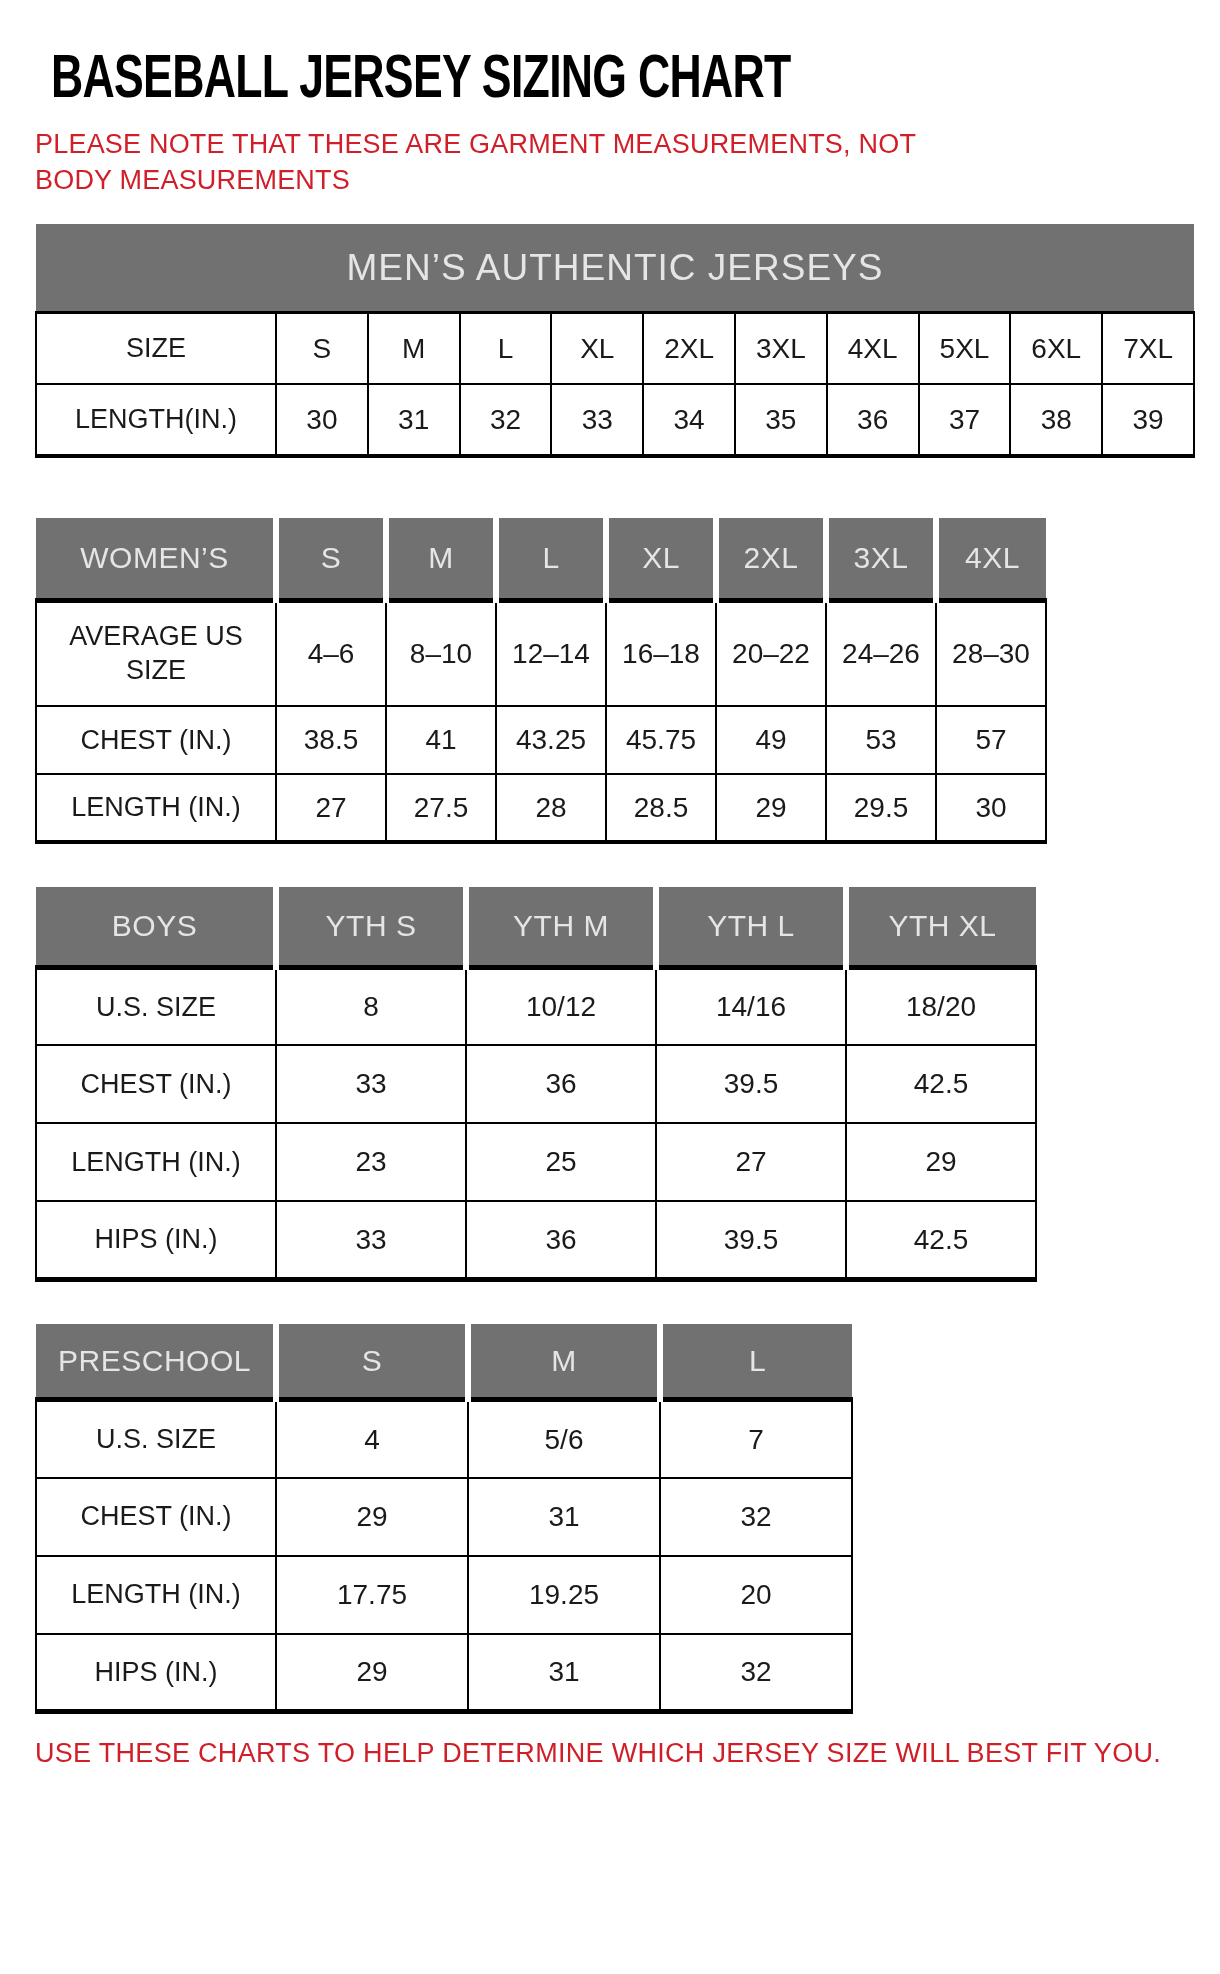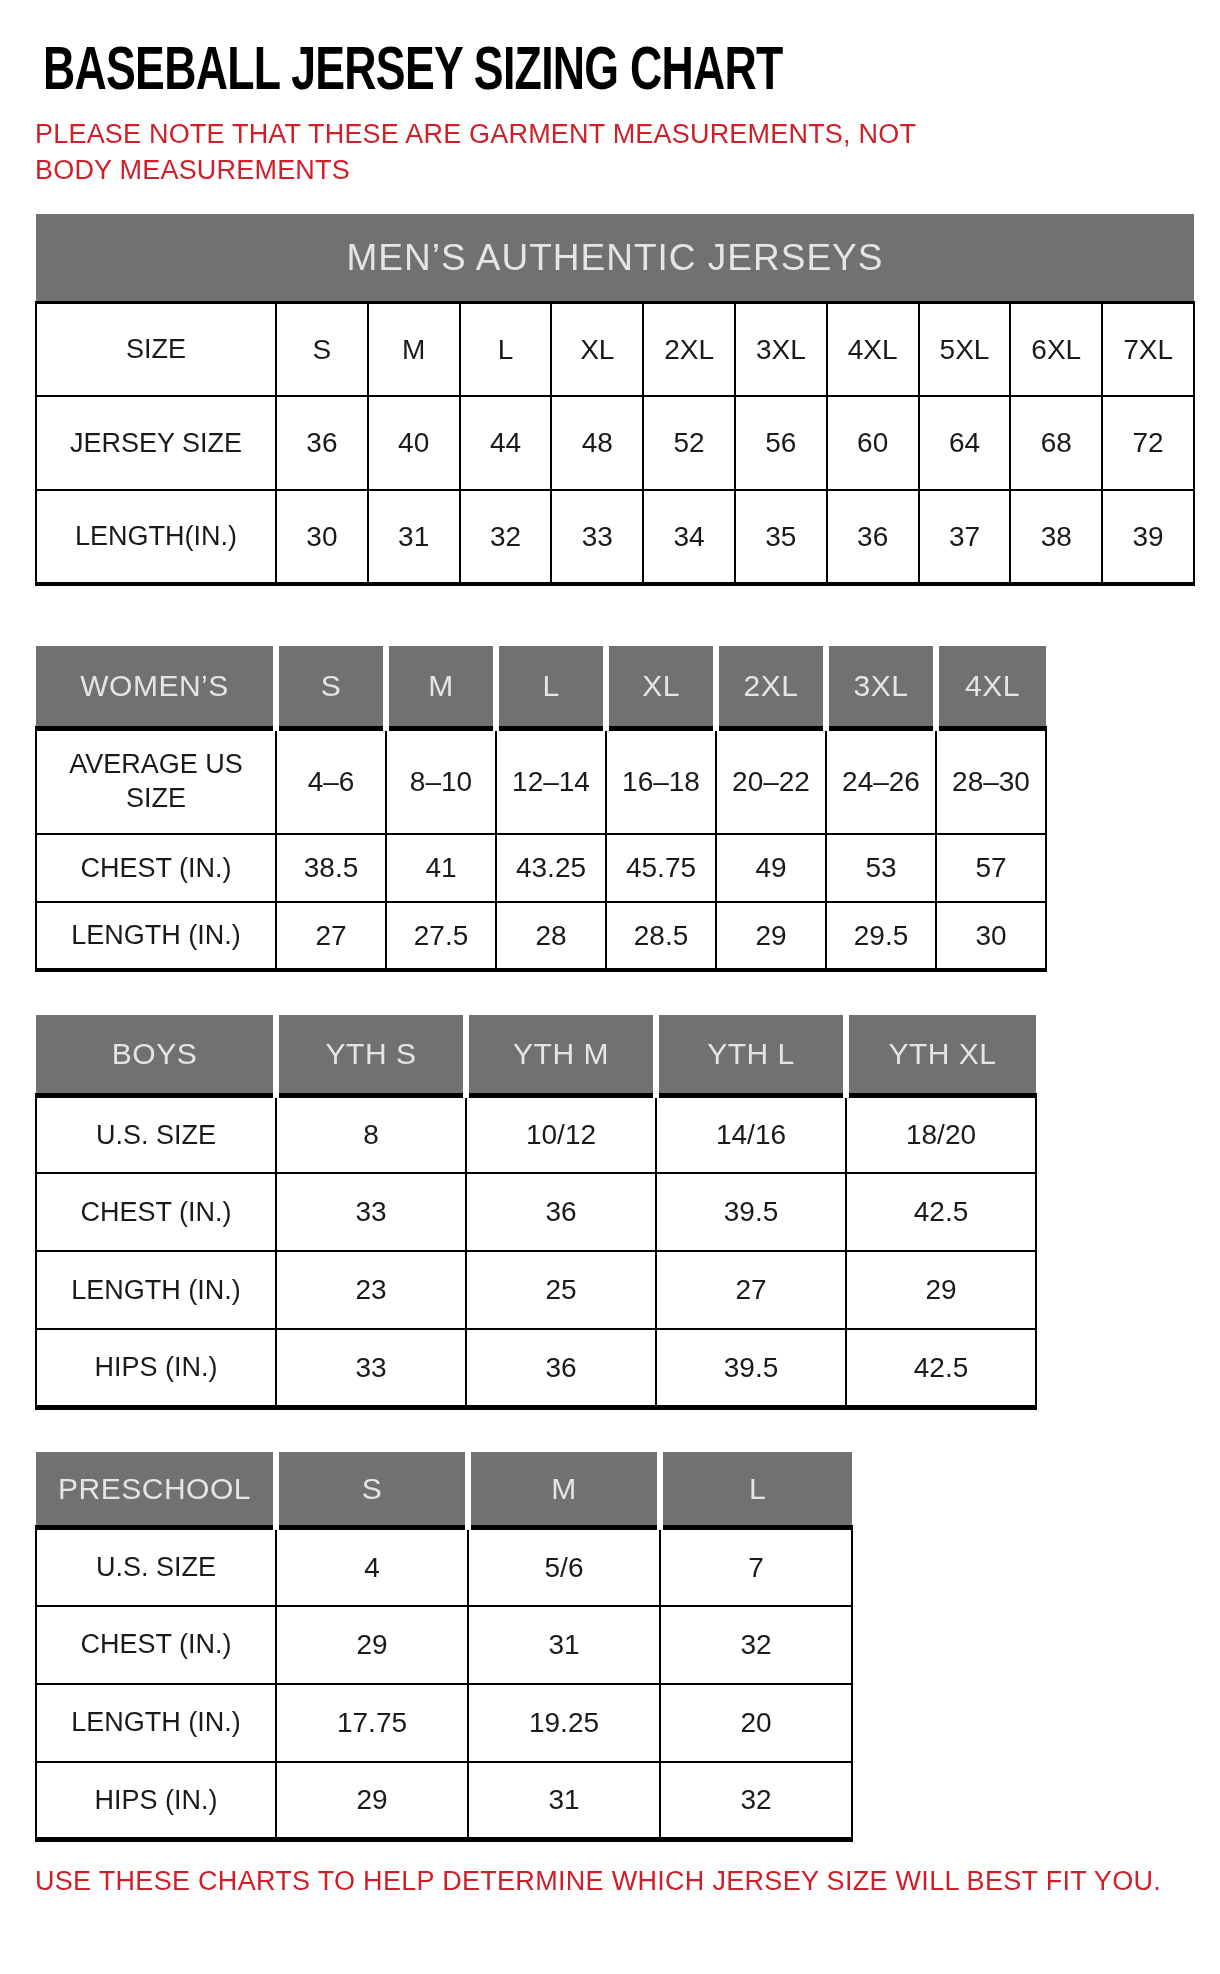--- a/index.html
+++ b/index.html
@@ -13,21 +13,21 @@
   body{
     width:1220px;height:1974px;
     background:#ffffff;
     font-family:"Liberation Sans","DejaVu Sans",sans-serif;
     color:var(--ink);
     overflow:hidden;
   }
   .wrap{padding:24px 27px 0 35px;}
 
   .title{
-    margin:8px;
+    margin:16px;
     font-size:62px;
     font-weight:bold;
     letter-spacing:-1px;
     white-space:nowrap;
     color:#000;
   }
   .title .squeeze{
     display:inline-block;
     transform:scaleX(0.72);
     transform-origin:left center;
@@ -70,21 +70,21 @@
   tr.bandrow th + th{ border-left:6px solid #ffffff; }
   tr.bandrow th{ font-size:30px; letter-spacing:0.5px; }
 
   
   .t-mens tr.bandrow th{
     font-size:37px;
     letter-spacing:1px;
     border-bottom:3px solid var(--line);
   }
   .t-mens tr.bandrow{height:88px;}
-  .t-mens tbody tr{height:94px;padding-left:23px;}
+  .t-mens tbody tr{height:72px;padding-left:23px;}
   .t-mens{width:1158px;margin-top:26px;}
   .t-mens tbody tr:last-child th, .t-mens tbody tr:last-child td{border-bottom-width:4px;}
 
   .t-womens{width:1010px;margin-top:60px;}
   .t-womens tr.bandrow{height:82px;margin-left:28px;}
   .t-womens tbody tr{height:68px;}
   .t-womens tbody tr:first-child{height:106px;}
   .t-womens tbody tr:first-child th.rowlabel{padding:0 20px;line-height:1.25;}
   .t-womens tbody tr:last-child th, .t-womens tbody tr:last-child td{border-bottom-width:4px;}
 
@@ -131,33 +131,20 @@
           <td>S</td>
           <td>M</td>
           <td>L</td>
           <td>XL</td>
           <td>2XL</td>
           <td>3XL</td>
           <td>4XL</td>
           <td>5XL</td>
           <td>6XL</td>
           <td>7XL</td>
-        </tr>
-        <tr>
-          <th class="rowlabel">JERSEY SIZE</th>
-          <td>36</td>
-          <td>40</td>
-          <td>44</td>
-          <td>48</td>
-          <td>52</td>
-          <td>56</td>
-          <td>60</td>
-          <td>64</td>
-          <td>68</td>
-          <td>72</td>
         </tr>
         <tr>
           <th class="rowlabel">LENGTH(IN.)</th>
           <td>30</td>
           <td>31</td>
           <td>32</td>
           <td>33</td>
           <td>34</td>
           <td>35</td>
           <td>36</td>

